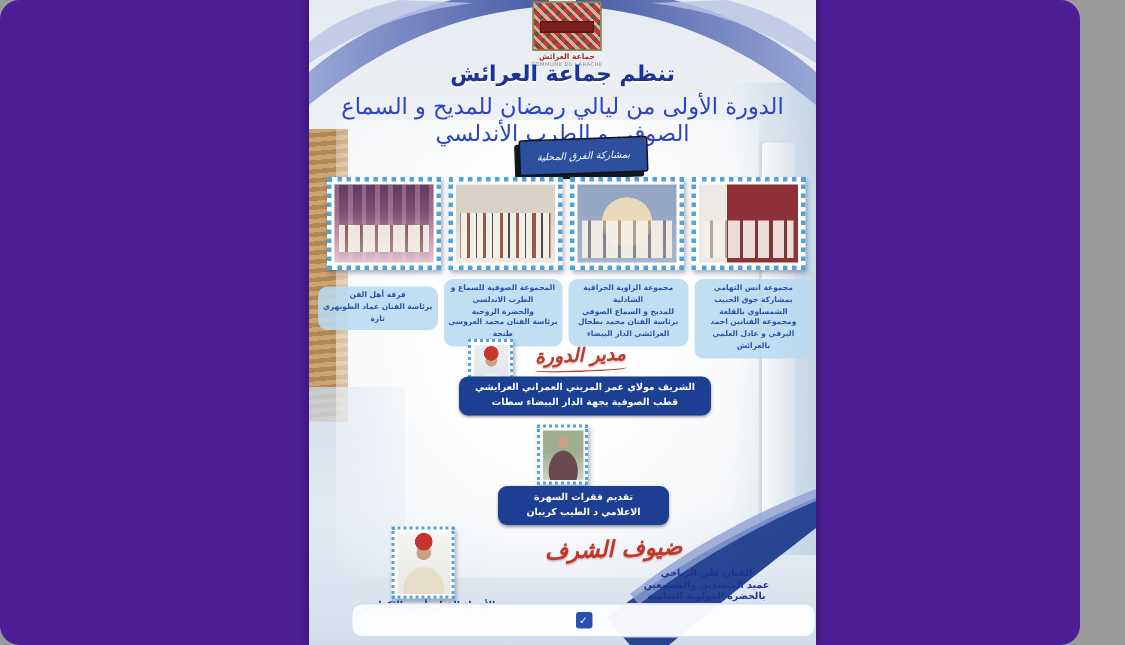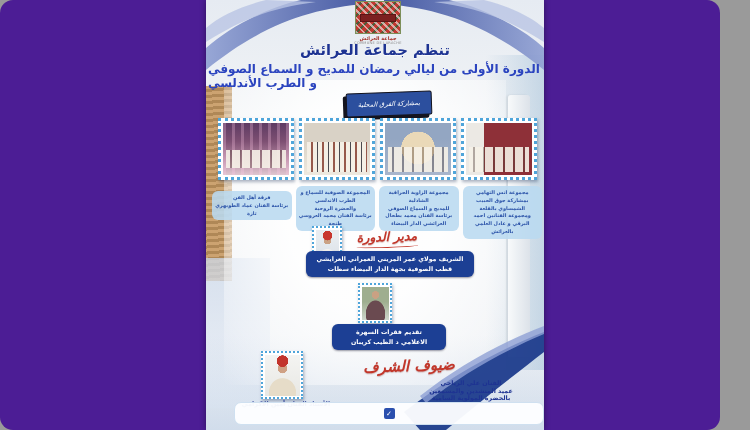--- a/index.html
+++ b/index.html
@@ -32,21 +32,21 @@
      background-color:#c23a32;
      background-image:
        repeating-linear-gradient(45deg,rgba(255,255,255,.55) 0 2px,transparent 2px 5px),
        repeating-linear-gradient(-45deg,rgba(26,105,58,.65) 0 2px,transparent 2px 6px);
      position:relative;}
   .logo-band{position:absolute;left:4px;right:4px;top:12px;height:6px;background:#7c2020;border:1px solid #5d1616;}
   .logo-ar{font-size:5px;color:#a33028;font-weight:bold;margin-top:1px;}
   .logo-fr{font-size:3.5px;color:#8a8a8a;letter-spacing:.3px;}
   .title{left:0;top:42px;width:338px;text-align:center;font-size:14.5px;font-weight:bold;
      color:#1e3392;text-shadow:0 1px 0 rgba(255,255,255,.8);}
-  .subtitle{left:2px;top:62px;width:334px;text-align:left;font-size:12px;font-weight:bold;color:#2b44bf;}
+  .subtitle{left:2px;top:62px;width:334px;text-align:center;font-size:15px;font-weight:normal;color:#2b44bf;}
   .part-badge{left:140px;top:92px;width:84px;height:22px;transform:rotate(-2deg);
      background:#2c4f9e;border:1.5px solid #13131d;box-shadow:-3px 3px 0 #15151f;border-radius:2px;
      color:#fff;font-size:6.5px;font-style:italic;display:flex;align-items:center;justify-content:center;text-align:center;}
   
   .stampframe{background:#fff;border:3px dotted #4fa5da;padding:2px;box-shadow:1px 2px 3px rgba(20,40,80,.35);box-sizing:border-box;}
   .stamps-row{left:12px;top:118px;width:320px;display:flex;gap:5px;}
   .stamps-row .stampframe{width:76px;height:62px;}
   .photo{width:100%;height:100%;position:relative;overflow:hidden;}
   .figs{position:absolute;left:4%;right:4%;bottom:6%;height:48%;opacity:.9;
      background:repeating-linear-gradient(90deg,#f6f1e7 0 4px,rgba(90,70,60,.45) 4px 6px,#f6f1e7 6px 10px);}

